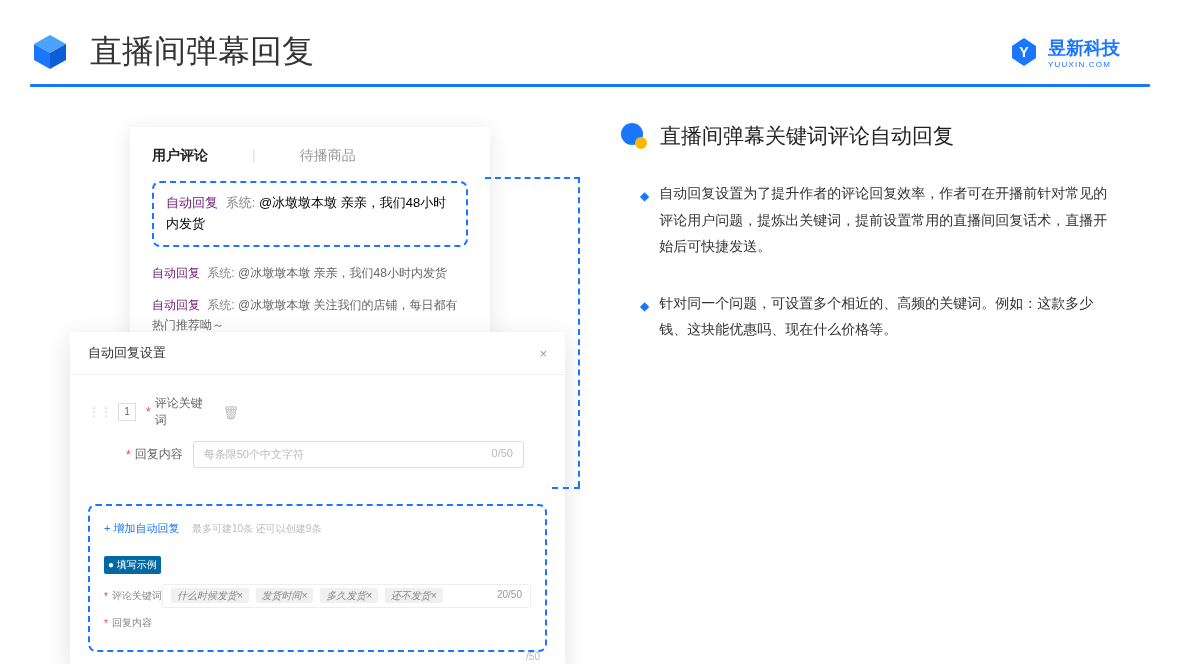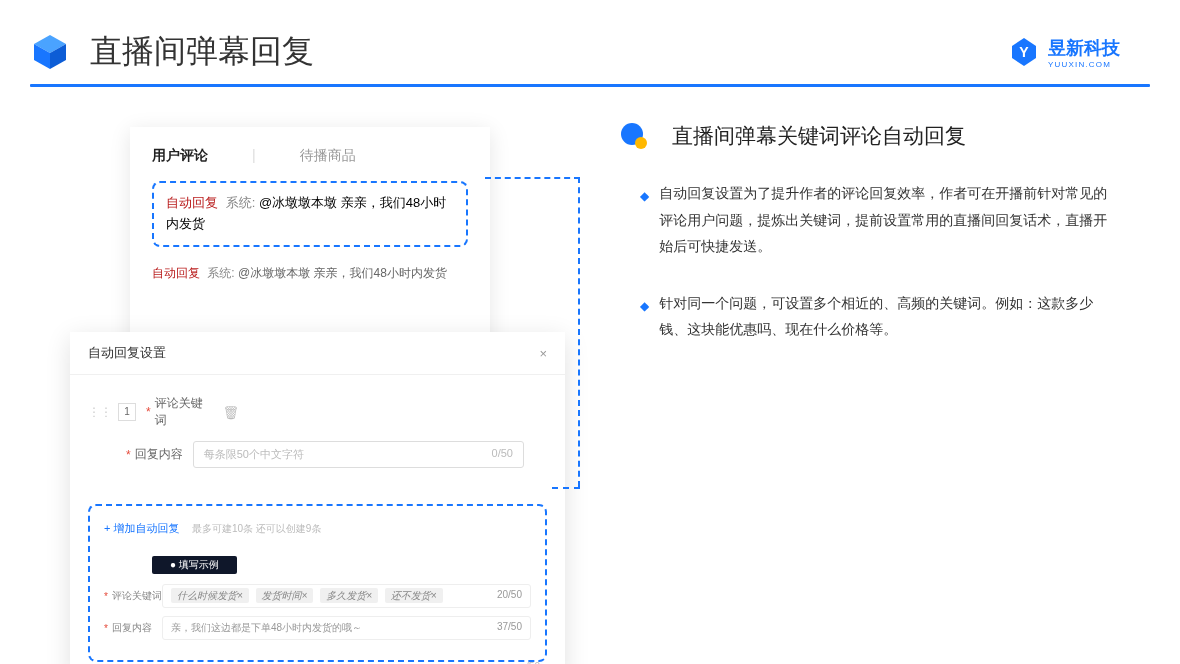--- a/index.html
+++ b/index.html
@@ -18,49 +18,49 @@
 
 .left { position: relative; width: 490px; }
 
 .card-comments { position: absolute; top: 10px; left: 60px; width: 360px; background: #fff; box-shadow: 0 4px 20px rgba(0,0,0,0.1); padding: 20px 22px 70px; z-index: 1; }
 .tabs { display: flex; gap: 44px; margin-bottom: 16px; font-size: 14px; }
 .tab-active { color: #222; font-weight: 600; }
 .tab { color: #999; }
 .tab-sep { color: #ddd; }
 .highlighted-row { border: 2px dashed #1876ff; border-radius: 8px; padding: 10px 12px; margin-bottom: 10px; font-size: 13px; line-height: 1.6; }
 .comment-row { padding: 6px 0; font-size: 12px; color: #666; line-height: 1.7; }
-.auto-tag { color: #b91c1c; font-weight: 500; margin-right: 4px; }
+.auto-tag { color: #701a75; font-weight: 500; margin-right: 4px; }
 .sys-tag { color: #888; }
 
 .card-settings { position: absolute; top: 215px; left: 0; width: 495px; background: #fff; box-shadow: 0 6px 24px rgba(0,0,0,0.12); z-index: 2; }
 .settings-head { display: flex; justify-content: space-between; align-items: center; padding: 12px 18px; font-size: 13px; color: #333; border-bottom: 1px solid #f0f0f0; }
 .close-x { color: #999; cursor: pointer; }
 .settings-body { padding: 20px 18px 12px; }
 .form-row { display: flex; align-items: center; font-size: 12px; margin-bottom: 12px; }
 .order-badge { width: 18px; height: 18px; border: 1px solid #ddd; text-align: center; line-height: 16px; font-size: 10px; margin-right: 10px; color: #666; }
 .req { color: #e54b3c; margin-right: 4px; }
 .label { color: #666; width: 58px; }
 .input { flex: 1; border: 1px solid #ddd; border-radius: 3px; padding: 5px 10px; font-size: 11px; color: #bbb; display: flex; justify-content: space-between; }
 .trash { color: #bbb; margin-left: 10px; font-size: 13px; }
 .dashed-panel { border: 2px dashed #1876ff; border-radius: 8px; margin: 12px 18px 18px; padding: 12px 14px; }
 .add-link { color: #1876ff; font-size: 11px; margin-bottom: 10px; display: inline-block; }
 .add-hint { color: #bbb; font-size: 10px; margin-left: 8px; }
-.example-badge { display: inline-block; background: #0f172a; color: #fff; font-size: 10px; padding: 2px 18px; border-radius: 2px; margin-bottom: 10px; margin-left: 48px; }
+.example-badge { display: inline-block; background: #0369a1; color: #fff; font-size: 10px; padding: 2px 4px; border-radius: 2px; margin-bottom: 10px; }
 .small-row { display: flex; align-items: center; font-size: 10px; margin-bottom: 8px; }
 .small-label { color: #888; width: 50px; }
 .tag-pill { background: #f0f0f0; color: #888; padding: 2px 6px; margin-right: 4px; border-radius: 2px; font-style: italic; }
 .small-input { flex: 1; border: 1px solid #eee; border-radius: 3px; padding: 4px 8px; display: flex; justify-content: space-between; color: #999; }
 .extra-counter { position: absolute; bottom: 8px; right: 25px; font-size: 10px; color: #bbb; }
 
 .connector1 { position: absolute; top: 60px; left: 415px; width: 95px; height: 2px; border-top: 2px dashed #1876ff; z-index: 3; }
 .connector2 { position: absolute; top: 60px; left: 508px; width: 2px; height: 310px; border-left: 2px dashed #1876ff; z-index: 3; }
 .connector3 { position: absolute; top: 370px; left: 482px; width: 28px; height: 2px; border-top: 2px dashed #1876ff; z-index: 3; }
 
 .right { flex: 1; padding-top: 5px; }
-.sub-head { display: flex; align-items: flex-end; gap: 24px; margin-bottom: 30px; }
+.sub-head { display: flex; align-items: flex-end; gap: 12px; margin-bottom: 30px; }
 .bubble { width: 28px; height: 28px; position: relative; }
 .sub-title { font-size: 21px; color: #222; font-weight: 500; }
 .bullet-list { padding-left: 20px; }
 .bullet { display: flex; gap: 10px; font-size: 14px; color: #333; line-height: 1.9; margin-bottom: 30px; }
 .diamond { color: #1876ff; font-size: 12px; margin-top: 5px; }
 </style>
 </head>
 <body>
 
 <div class="header">
@@ -94,20 +94,25 @@
       <div class="highlighted-row">
         <span class="auto-tag">自动回复</span>
         <span class="sys-tag">系统:</span>
         <span>@冰墩墩本墩 亲亲，我们48小时内发货</span>
       </div>
       <div class="comment-row">
         <span class="auto-tag">自动回复</span>
         <span class="sys-tag">系统:</span>
         <span>@冰墩墩本墩 亲亲，我们48小时内发货</span>
       </div>
+      <div class="comment-row">
+        <span class="auto-tag">自动回复</span>
+        <span class="sys-tag">系统:</span>
+        <span>@冰墩墩本墩 关注我们的店铺，每日都有热门推荐呦～</span>
+      </div>
     </div>
 
     <div class="card-settings">
       <div class="settings-head">
         <span>自动回复设置</span>
         <span class="close-x">×</span>
       </div>
       <div class="settings-body">
         <div class="form-row">
           <span style="color:#ccc;margin-right:6px">⋮⋮</span>
@@ -139,24 +144,20 @@
               <span class="tag-pill">发货时间×</span>
               <span class="tag-pill">多久发货×</span>
               <span class="tag-pill">还不发货×</span>
             </span>
             <span>20/50</span>
           </div>
         </div>
         <div class="small-row">
           <span class="req">*</span>
           <span class="small-label">回复内容</span>
-          <div class="small-input">
-            <span>亲，我们这边都是下单48小时内发货的哦～</span>
-            <span>37/50</span>
-          </div>
         </div>
       </div>
       <span class="extra-counter">/50</span>
     </div>
 
     <div class="connector1"></div>
     <div class="connector2"></div>
     <div class="connector3"></div>
   </div>
 

